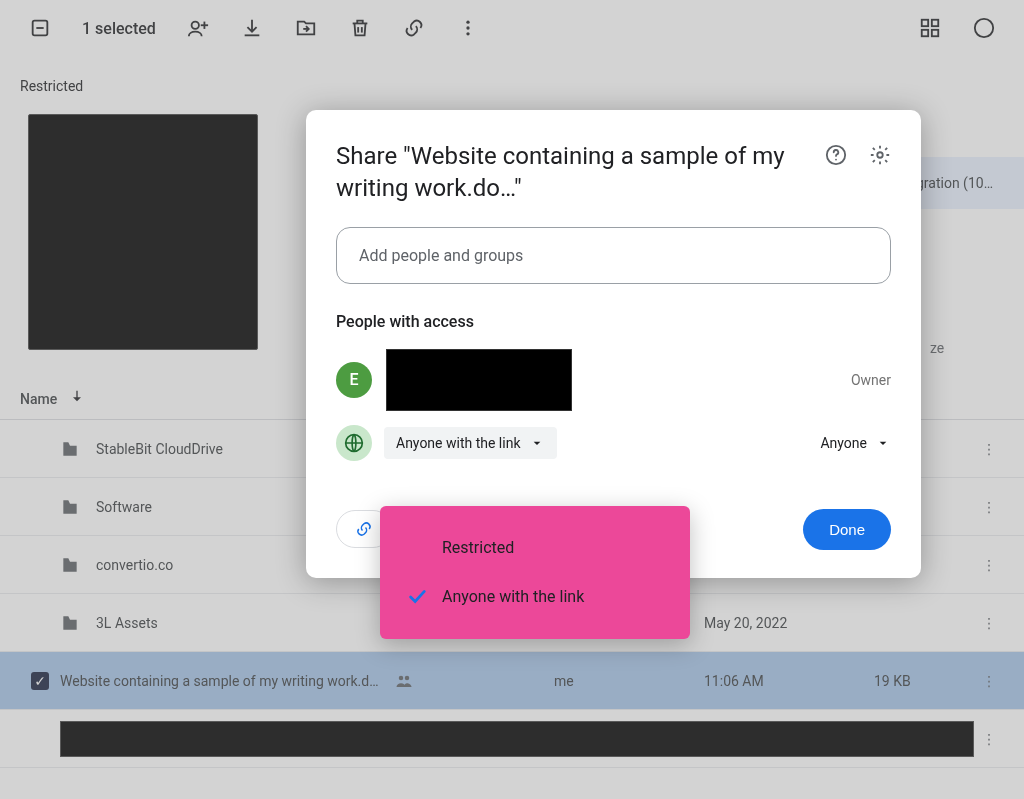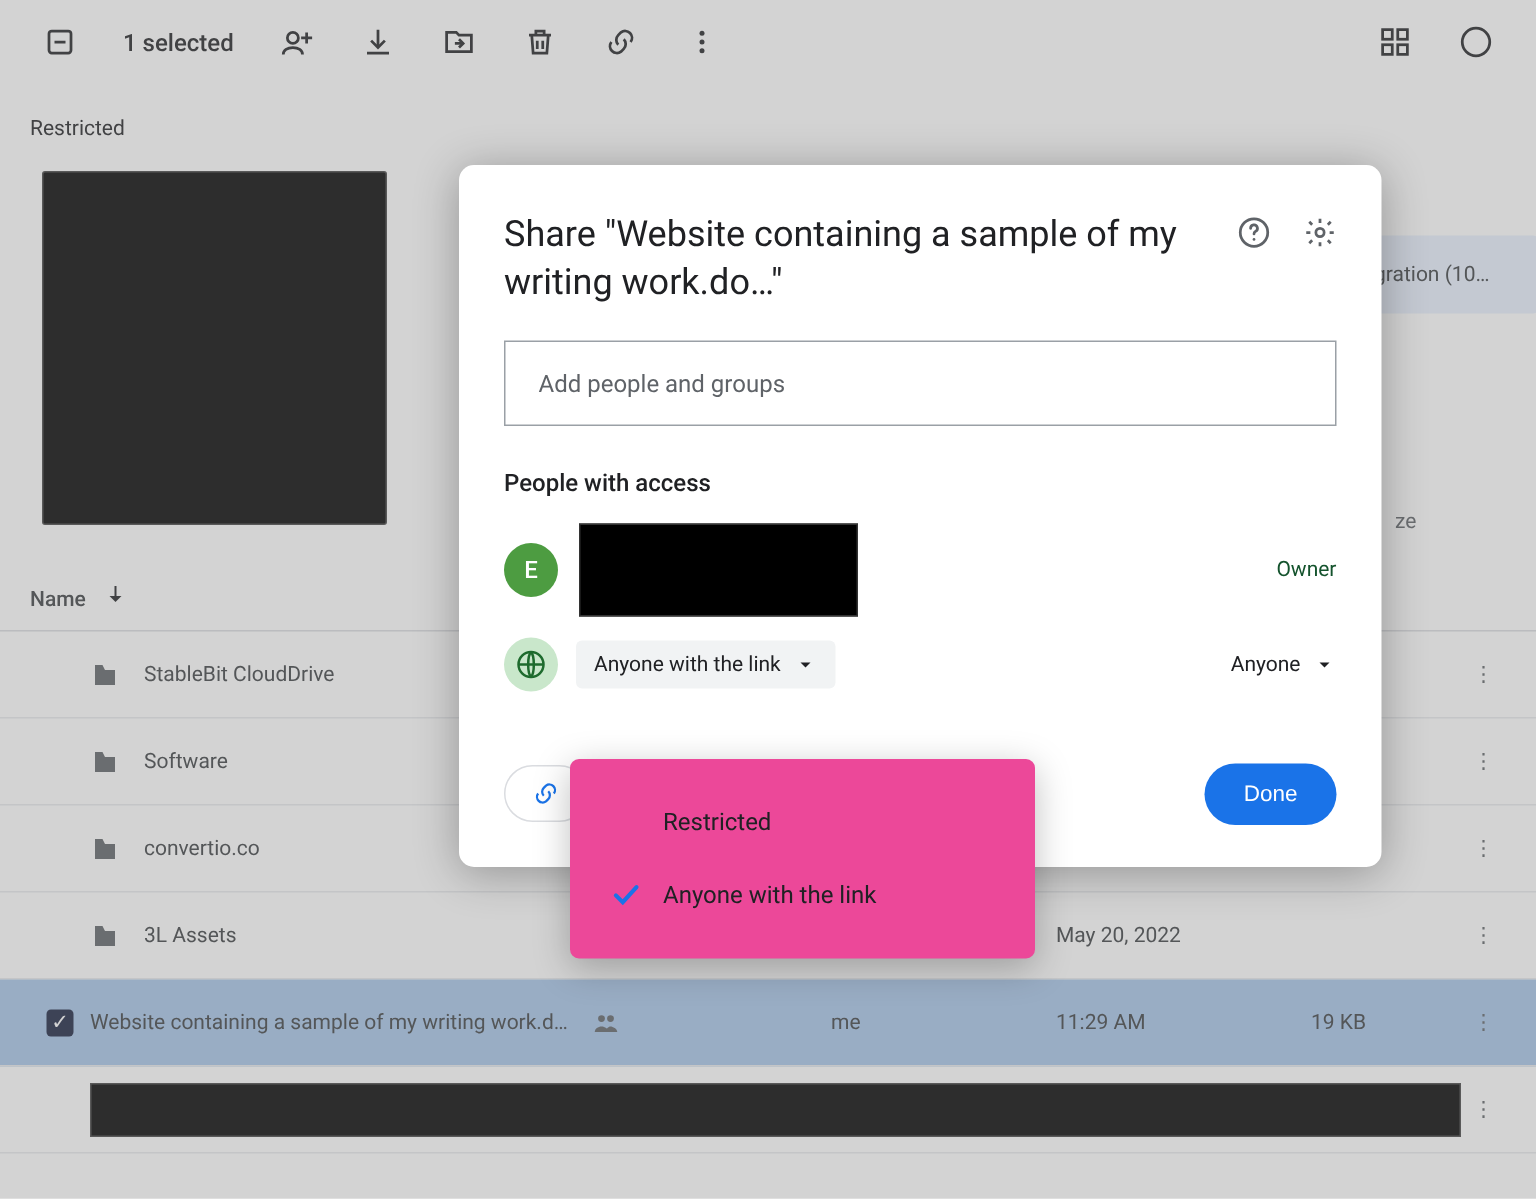--- a/index.html
+++ b/index.html
@@ -129,31 +129,31 @@
       font-weight:400;
       color:#202124;
       flex:1;
       line-height:1.35;
     }
     .modal-icons{display:flex; gap:22px; padding-top:4px;}
     .modal-icons svg{width:22px;height:22px;fill:#5f6368;cursor:pointer;}
     .add-field{
       margin-top:22px;
       border:1px solid #9aa0a6;
-      border-radius:0;
+      border-radius:14px;
       padding:18px 22px;
       font-size:16px;
       color:#5f6368;
       cursor:text;
     }
     .section-title{font-size:16px; font-weight:500; margin-top:28px; color:#202124;}
     .person-row{display:flex; align-items:center; gap:14px; margin-top:18px;}
     .avatar{width:36px;height:36px;border-radius:50%;background:#4d9c41;display:flex;align-items:center;justify-content:center;color:#fff;font-size:16px;font-weight:500;}
     .person-black{width:186px;height:62px;background:#000;border:1px solid #333;}
-    .owner-label{margin-left:auto;color:#14532d;font-size:14px;}
+    .owner-label{margin-left:auto;color:#737373;font-size:14px;}
     .ga-row{display:flex;align-items:center;gap:12px;margin-top:14px;}
     .globe-chip{width:36px;height:36px;border-radius:50%;background:#c9e7cb;display:flex;align-items:center;justify-content:center;}
     .globe-chip svg{width:20px;height:20px;fill:#1e6b2e;}
     .access-dd{
       display:flex;align-items:center;gap:8px;
       padding:8px 12px;
       background:#f1f3f4;
       border-radius:4px;
       font-size:14px;
       cursor:pointer;
@@ -345,21 +345,21 @@
     <div class="name">
       <span>Website containing a sample of my writing work.d…</span>
       <svg class="shared-ico" viewBox="0 0 24 24">
           <circle cx="8" cy="8" r="3"></circle>
           <circle cx="16" cy="8" r="3"></circle>
           <path d="M2 20c0-3 3-5 6-5s6 2 6 5"></path>
           <path d="M12 20c0-3 2-5 4-5s6 2 6 5"></path>
         </svg>
     </div>
     <div class="owner">me</div>
-    <div class="modified">11:29 AM</div>
+    <div class="modified">11:06 AM</div>
     <div class="size">19 KB</div>
     <div class="more">⋮</div>
   </div>
   <div class="row blackrow">
     <div class="check"></div>
     <div class="blackcell"></div>
     <div class="more">⋮</div>
   </div>
 </div>
 

